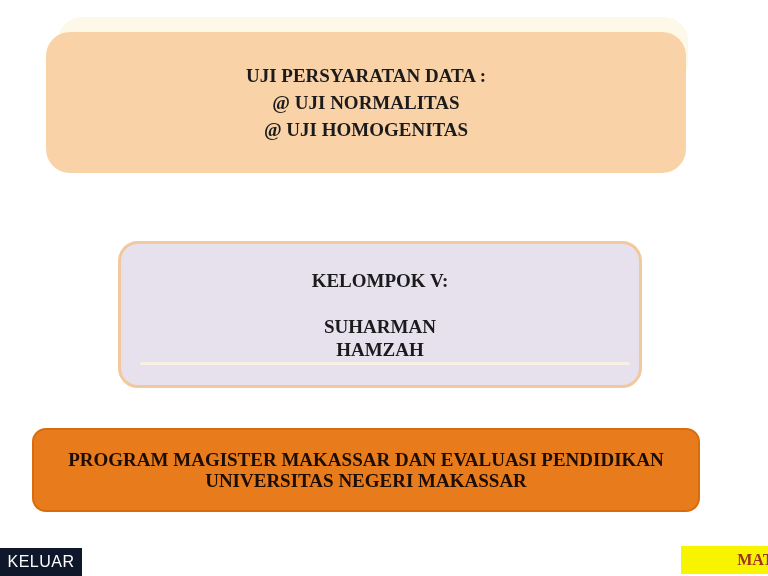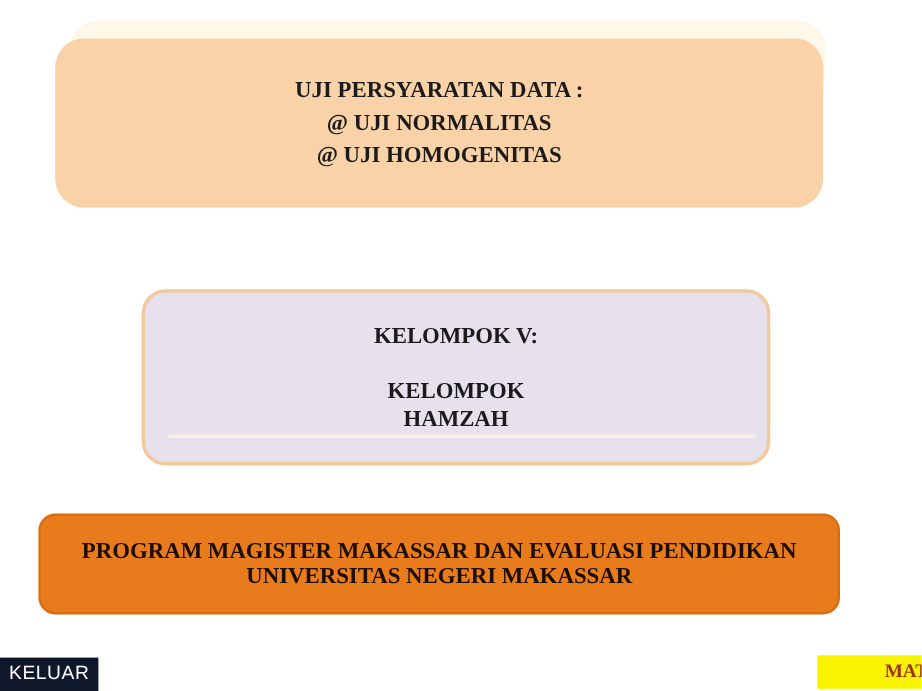--- a/index.html
+++ b/index.html
@@ -123,21 +123,21 @@
 
   <div class="box title-box">
     <div>UJI PERSYARATAN DATA :</div>
     <div>@ UJI NORMALITAS</div>
     <div>@ UJI HOMOGENITAS</div>
   </div>
 
   <div class="box group-box">
     <div>KELOMPOK V:</div>
     <div class="group-spacer"></div>
-    <div>KELOMPOK</div>
+    <div>SUHARMAN</div>
     <div>HAMZAH</div>
   </div>
 
   <div class="ghost-line"></div>
 
   <div class="box footer-box">
     <div>PROGRAM MAGISTER MAKASSAR DAN EVALUASI PENDIDIKAN</div>
     <div>UNIVERSITAS NEGERI MAKASSAR</div>
   </div>
 

